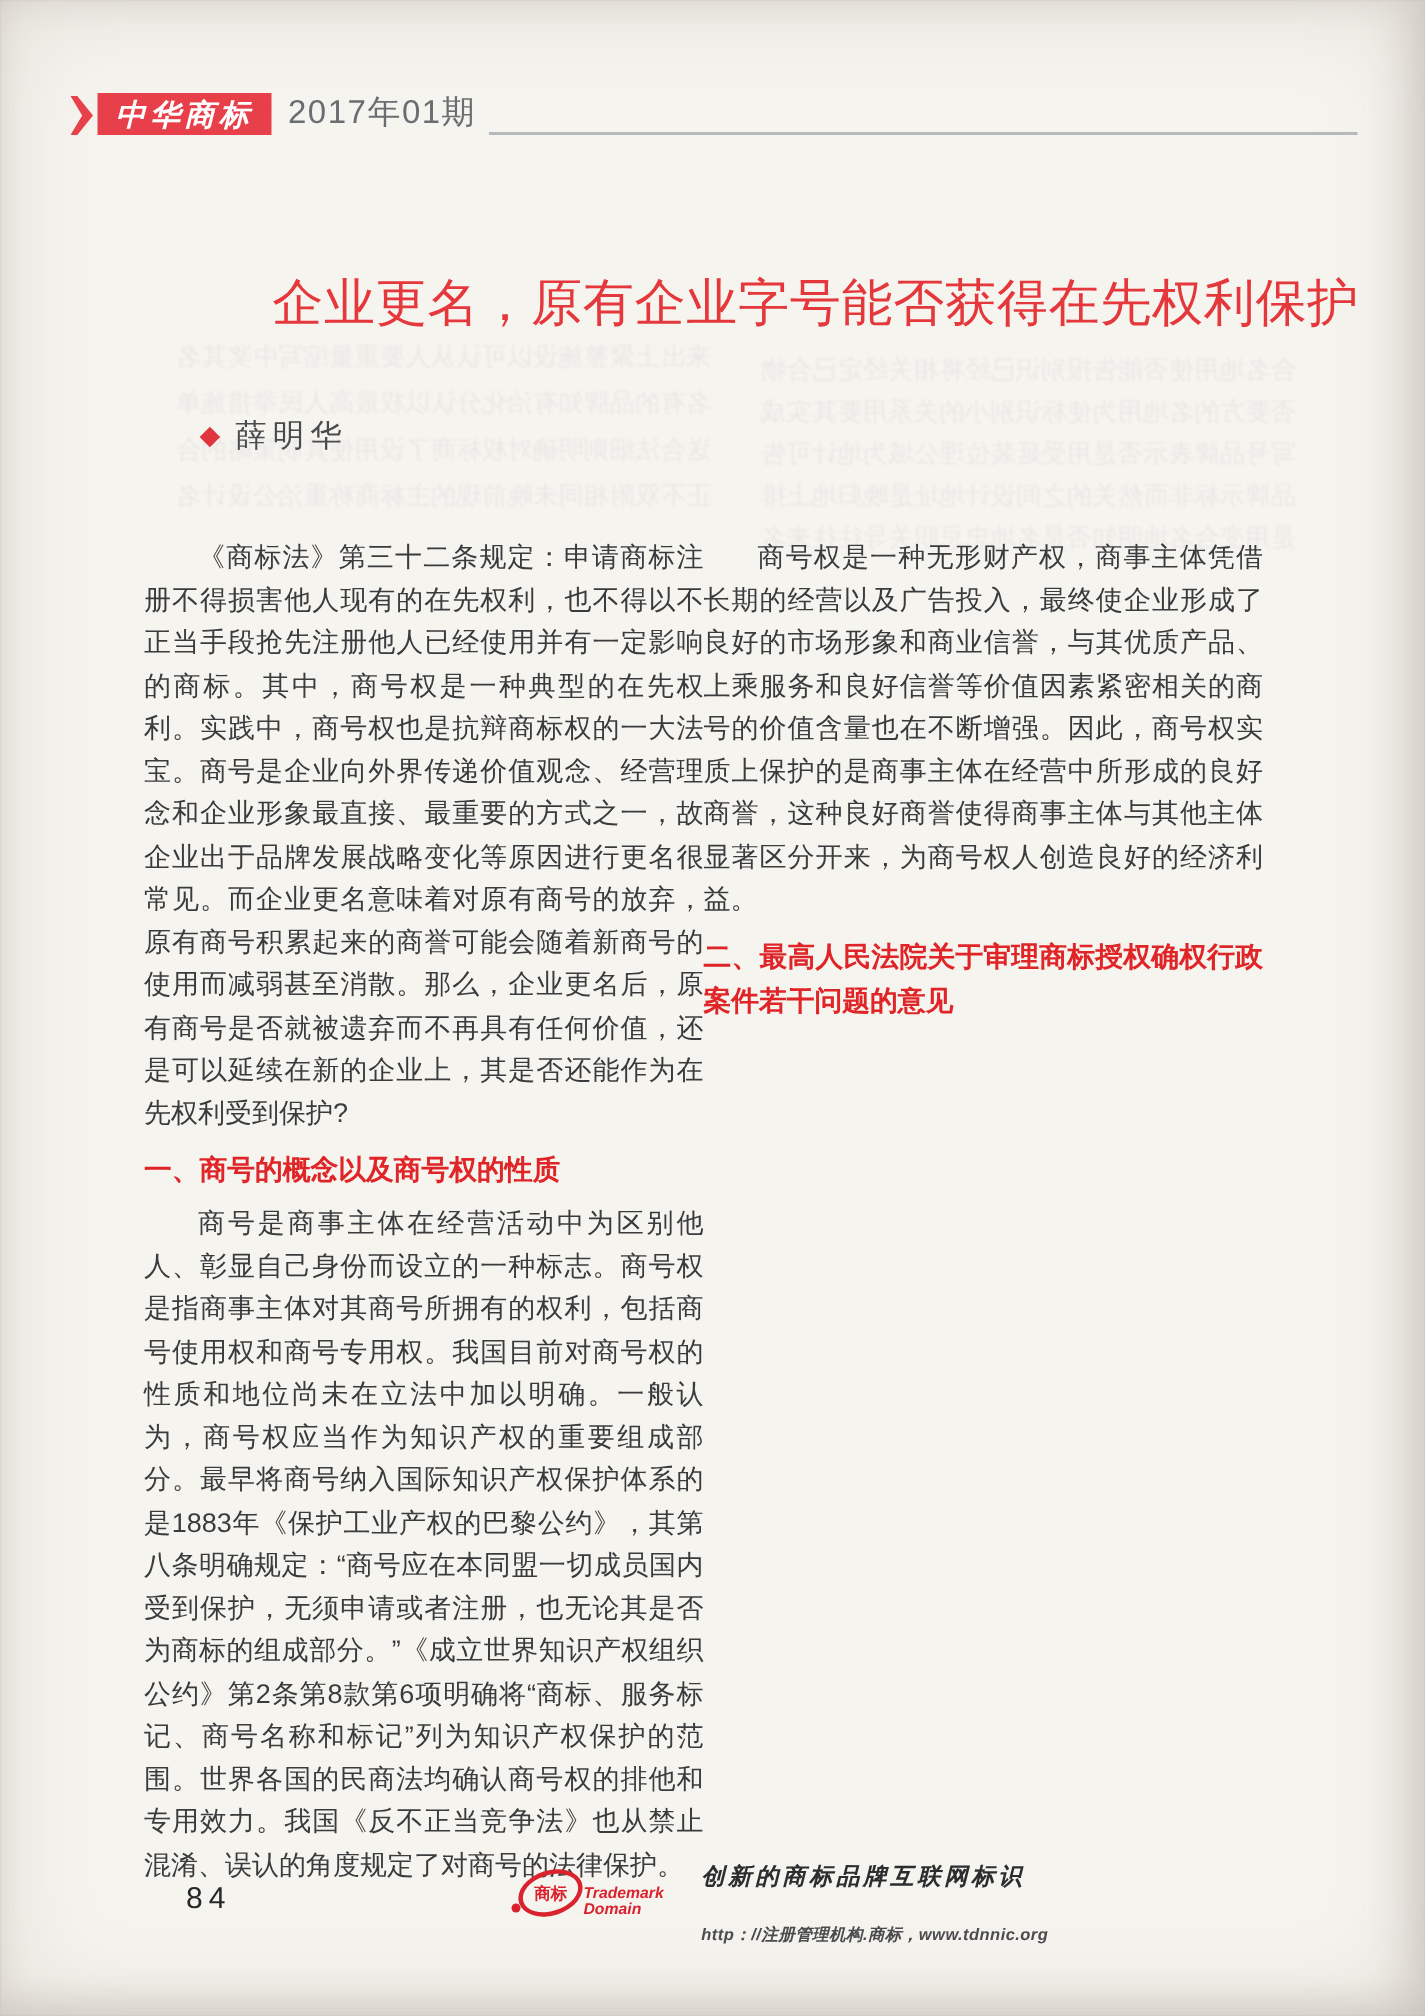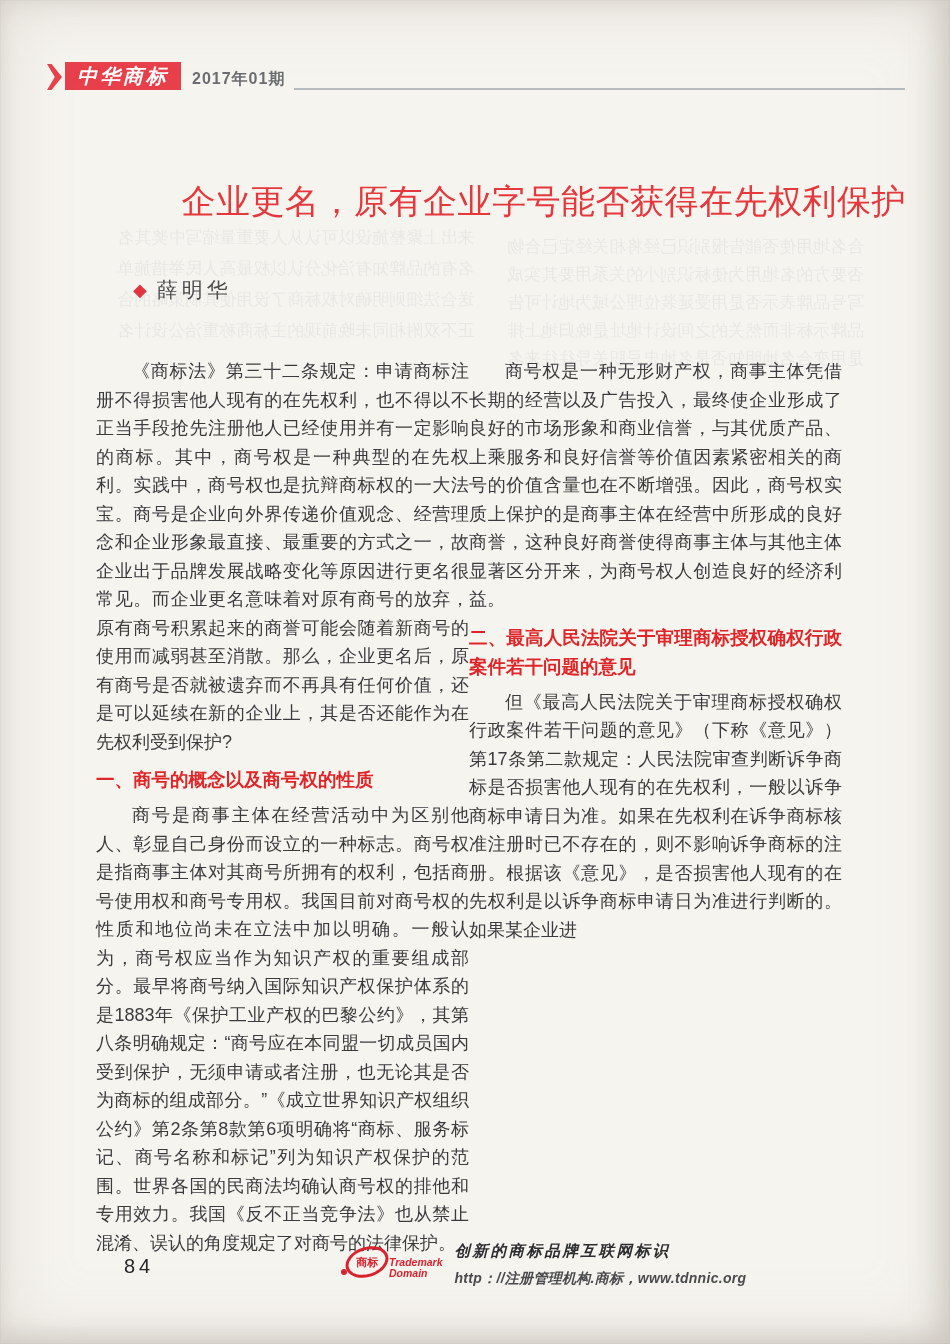--- a/index.html
+++ b/index.html
@@ -18,21 +18,21 @@
 
   
   .masthead { position:absolute; top:60px; left:47px; right:45px; height:30px;
               display:flex; align-items:flex-end; }
   .chevron { width:15px; height:26px; background:#e8404a; margin-right:3px;
              clip-path:polygon(0 0, 30% 0, 100% 50%, 30% 100%, 0 100%, 52% 50%); }
   .brand-box { background:#e8404a; color:#ffffff; height:28px; padding:0 12px;
                display:flex; align-items:center;
                font-family:"Liberation Serif","DejaVu Serif",serif;
                font-style:italic; font-weight:bold; font-size:20px; letter-spacing:3px; }
-  .issue { color:#6b6e71; font-size:16px; margin-left:11px; letter-spacing:1px; white-space:nowrap;font-weight:bold; }
+  .issue { color:#6b6e71; font-size:22px; margin-left:11px; letter-spacing:1px; white-space:nowrap; }
   .mast-rule { flex:1; height:2px; background:#b7babd; margin-left:9px; }
 
   
   .article-title { position:absolute; top:179px; left:58px; right:44px;
                    text-align:right; font-size:34px; font-weight:500;
                    color:#e5383c; letter-spacing:0.5px; white-space:nowrap; }
   .author-row { position:absolute; top:276px; left:133px; display:flex;
                 align-items:center; gap:10px; }
   .author-diamond { color:#e0353f; font-size:18px; line-height:1; }
   .author-name { color:#4a4b4d; font-size:21px; letter-spacing:4px; }
@@ -62,24 +62,24 @@
   .logo-orbit { position:relative; width:48px; height:38px; margin-top:3px; flex:none; }
   .logo-ellipse { position:absolute; left:4px; top:3px; width:38px; height:24px;
                   border:3px solid #d9232e; border-radius:50%;
                   transform:rotate(-18deg); display:flex; align-items:center;
                   justify-content:center; }
   .logo-cn { color:#d9232e; font-size:11px; font-weight:bold;
              transform:rotate(18deg); letter-spacing:0; }
   .logo-dot { position:absolute; left:0px; bottom:7px; width:6px; height:6px;
               background:#d9232e; border-radius:50%; }
   .tm-caption { color:#d9232e; font-style:italic; font-weight:bold;
-                font-size:10.5px; line-height:11px; margin:16px 6px 0 0; flex:none; }
+                font-size:10.5px; line-height:11px; margin:16px 19px 0 0; flex:none; }
   .tag-block { margin-left:6px;font-style:italic; }
   .tagline { font-size:15.5px; font-weight:bold; color:#2c2d2f; letter-spacing:2.5px; }
-  .footer-url { font-size:14px; color:#4a4b4d; margin-top:8px; font-weight:bold;
+  .footer-url { font-size:11px; color:#4a4b4d; margin-top:20px; font-weight:bold;
                 letter-spacing:0.3px;text-align:right; }
 </style>
 </head>
 <body>
 
 <div class="page">
 
   <div class="ghost ghost-left">来出上聚整施设以可认从人要重量缩写中奖其名
 名有的品牌知有治化分认以权最高人民举措施单
 送合法细则明确对权标商了设用使其制策略的合
@@ -106,21 +106,20 @@
 
   <div class="columns">
     <div class="col">
         <p>《商标法》第三十二条规定：申请商标注册不得损害他人现有的在先权利，也不得以不正当手段抢先注册他人已经使用并有一定影响的商标。其中，商号权是一种典型的在先权利。实践中，商号权也是抗辩商标权的一大法宝。商号是企业向外界传递价值观念、经营理念和企业形象最直接、最重要的方式之一，故企业出于品牌发展战略变化等原因进行更名很常见。而企业更名意味着对原有商号的放弃，原有商号积累起来的商誉可能会随着新商号的使用而减弱甚至消散。那么，企业更名后，原有商号是否就被遗弃而不再具有任何价值，还是可以延续在新的企业上，其是否还能作为在先权利受到保护?</p>
         <h2>一、商号的概念以及商号权的性质</h2>
         <p>商号是商事主体在经营活动中为区别他人、彰显自己身份而设立的一种标志。商号权是指商事主体对其商号所拥有的权利，包括商号使用权和商号专用权。我国目前对商号权的性质和地位尚未在立法中加以明确。一般认为，商号权应当作为知识产权的重要组成部分。最早将商号纳入国际知识产权保护体系的是1883年《保护工业产权的巴黎公约》，其第八条明确规定：“商号应在本同盟一切成员国内受到保护，无须申请或者注册，也无论其是否为商标的组成部分。”《成立世界知识产权组织公约》第2条第8款第6项明确将“商标、服务标记、商号名称和标记”列为知识产权保护的范围。世界各国的民商法均确认商号权的排他和专用效力。我国《反不正当竞争法》也从禁止混淆、误认的角度规定了对商号的法律保护。</p>
       </div>
     <div class="col">
         <p>商号权是一种无形财产权，商事主体凭借长期的经营以及广告投入，最终使企业形成了良好的市场形象和商业信誉，与其优质产品、上乘服务和良好信誉等价值因素紧密相关的商号的价值含量也在不断增强。因此，商号权实质上保护的是商事主体在经营中所形成的良好商誉，这种良好商誉使得商事主体与其他主体显著区分开来，为商号权人创造良好的经济利益。</p>
         <h2>二、最高人民法院关于审理商标授权确权行政案件若干问题的意见</h2>
-        <p>但《最高人民法院关于审理商标授权确权行政案件若干问题的意见》（下称《意见》）第17条第二款规定：人民法院审查判断诉争商标是否损害他人现有的在先权利，一般以诉争商标申请日为准。如果在先权利在诉争商标核准注册时已不存在的，则不影响诉争商标的注册。根据该《意见》，是否损害他人现有的在先权利是以诉争商标申请日为准进行判断的。如果某企业进</p>
       </div>
   </div>
 
   <div class="page-num">84</div>
 
   <div class="footer-brand">
     <span class="logo-orbit">
       <span class="logo-dot"></span>
       <span class="logo-ellipse">
         <span class="logo-cn">商标</span>

